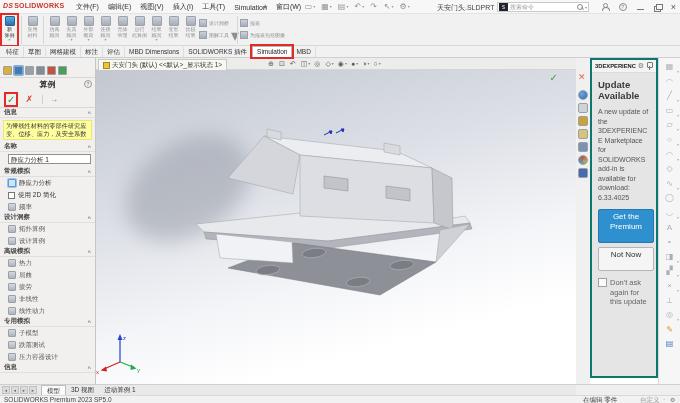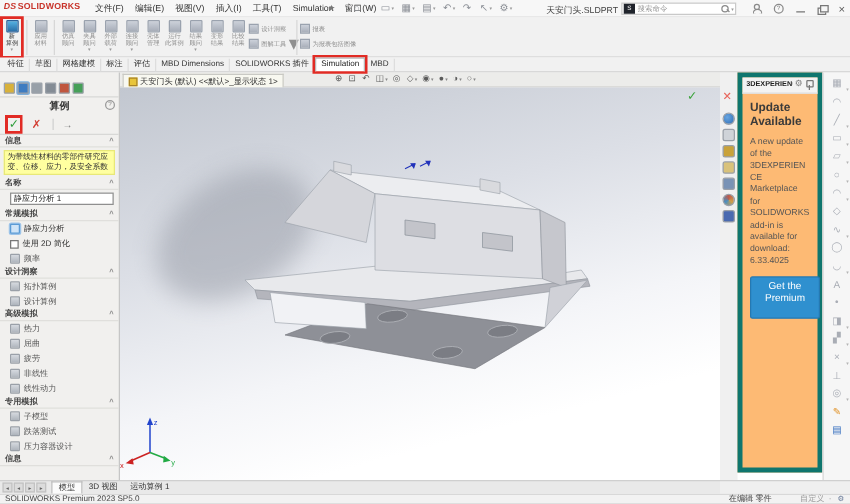--- a/index.html
+++ b/index.html
@@ -99,21 +99,21 @@
   .tp-close{position:absolute;left:2px;top:14px;color:#e8645a;font-size:9px;font-weight:bold;}
   .tp-tabs{position:absolute;left:2px;top:32px;display:flex;flex-direction:column;gap:3px;}
   .tpchip{width:10px;height:10px;border:1px solid #9aa0a8;border-radius:2px;}
   .tpchip.tp1{background:radial-gradient(circle at 35% 35%,#6aa6e0,#2e6db5);border-radius:50%;}
   .tpchip.tp2{background:#cfd3d8;}
   .tpchip.tp3{background:#c9a23a;}
   .tpchip.tp4{background:#d9c27a;}
   .tpchip.tp5{background:#7a93b5;}
   .tpchip.tp6{background:conic-gradient(#c05a4a,#d0a04a,#4a90c0,#c05a4a);border-radius:50%;}
   .tpchip.tp7{background:#4a6ab0;}
-  .update{left:590px;top:58px;width:68px;height:320px;background:#fdba74;border:4px solid #0f766e;}
+  .update{left:590px;top:58px;width:68px;height:320px;background:#e5e5e5;border:2px solid #0f766e;}
   .up-hdr{height:13px;background:#f3f3f3;border-bottom:1px solid #ddd;display:flex;align-items:center;padding:0 3px;gap:2px;}
   .up-title{font-size:5.8px;font-weight:bold;color:#222;flex:1;white-space:nowrap;overflow:hidden;}
   .up-gear{font-size:7px;color:#777;line-height:10px;}
   .pin{position:relative;width:7px;height:8px;}
   .pin::before{content:"";position:absolute;left:1px;top:0;width:4px;height:4px;border:1px solid #777;border-radius:1px;}
   .pin::after{content:"";position:absolute;left:3px;top:4px;width:1px;height:4px;background:#777;}
   .up-body{padding:6px 6px 0 6px;}
   .up-head{font-size:9.5px;line-height:11px;font-weight:bold;color:#3a3a3a;}
   .up-text{margin-top:6px;font-size:7px;line-height:9.5px;color:#555;word-wrap:break-word;}
   .up-primary{margin-top:7px;width:56px;min-height:34px;background:#2f90cf;border:1px solid #2579b2;border-radius:2px;color:#fff;font-size:8px;line-height:10px;text-align:center;padding:2px 2px;}
@@ -614,20 +614,25 @@
   <div class="abs update">
     <div class="up-hdr">
       <span class="up-title">3DEXPERIENCE</span>
       <span class="up-gear">⚙</span>
       <span class="pin"></span>
     </div>
     <div class="up-body">
       <div class="up-head">Update Available</div>
       <div class="up-text">A new update of the 3DEXPERIENCE Marketplace for SOLIDWORKS add-in is available for download: 6.33.4025</div>
       <div class="up-primary">Get the Premium</div>
+      <div class="up-secondary">Not Now</div>
+      <div class="up-chk">
+        <span class="chkbox"></span>
+        <span class="chklab">Don't ask again for this update</span>
+      </div>
     </div>
   </div>
 
   <div class="abs rtb">
 
       <div class="rtb-i"><span>▦</span><span class="dd">▾</span></div>
 
       <div class="rtb-i"><span>◠</span><span class="dd"></span></div>
 
       <div class="rtb-i"><span>╱</span><span class="dd">▾</span></div>

